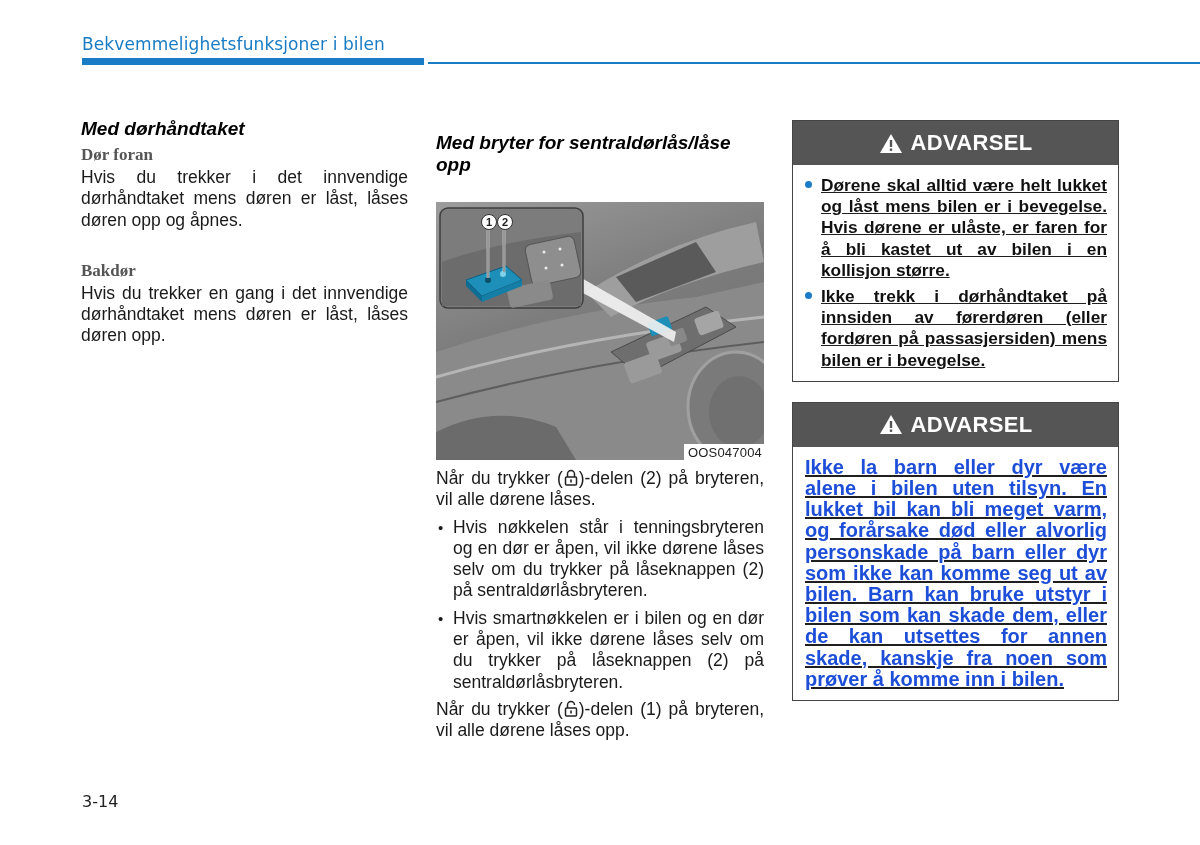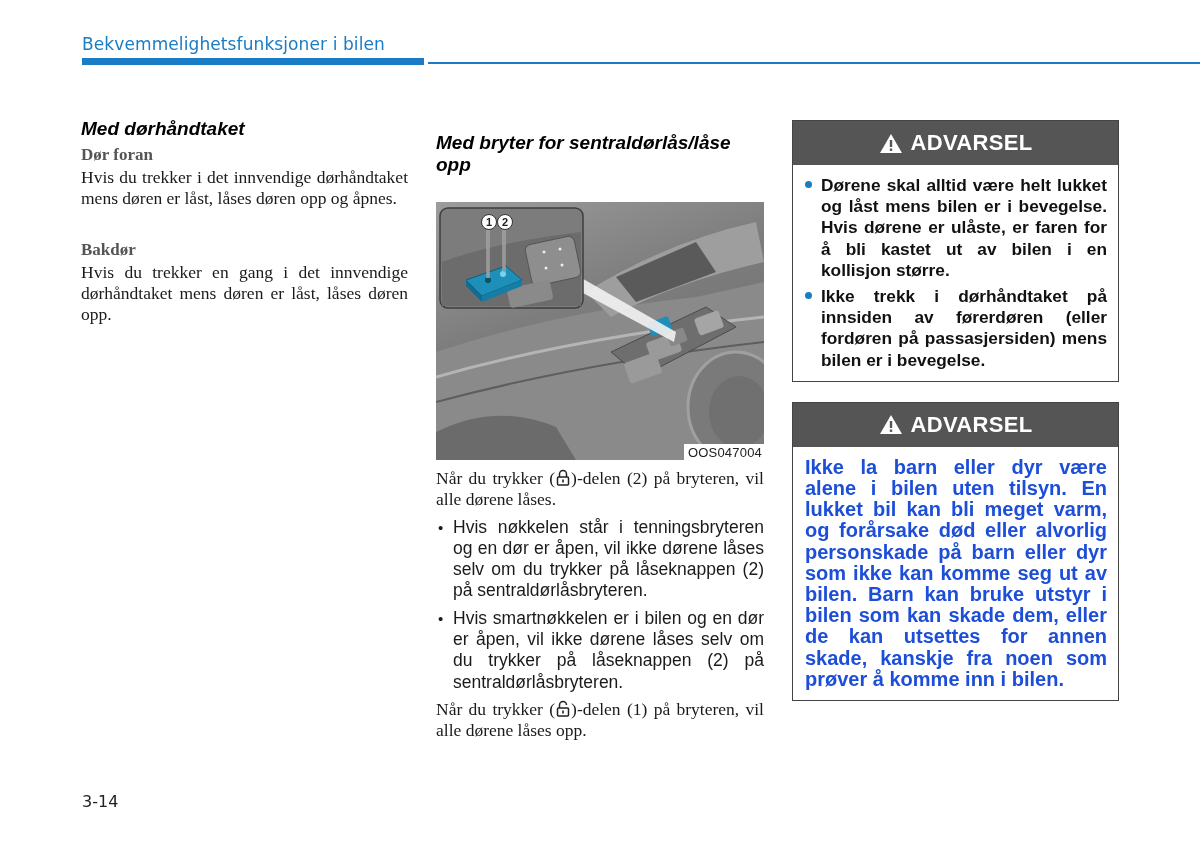--- a/index.html
+++ b/index.html
@@ -25,21 +25,21 @@
     .sec-title {
       font-family: "Liberation Sans", sans-serif; font-weight: bold; font-style: italic;
       font-size: 19px; line-height: 22px; color: #000000; margin: 0;
     }
     .sub-title {
       font-family: "Liberation Serif", serif; font-weight: bold; font-size: 17px;
       color: #555; margin: 5px 0 2px 0;
     }
     p.body {
       margin: 0 0 6px 0; font-size: 17.5px; line-height: 21.3px; text-align: justify;
-      text-align-last: left; color: #1a1a1a; font-family: Liberation Serif, serif;
+      text-align-last: left; color: #1a1a1a;
     }
     .bullets { margin: 0 0 6px 0; padding: 0; list-style: none; }
     .bullets li {
       position: relative; padding-left: 17px; font-size: 17.5px; line-height: 21.3px;
       text-align: justify; margin-bottom: 6px; color: #1a1a1a;
     }
     .bullets li .dot {
       position: absolute; left: 2px; top: 0; font-size: 15px;
     }
 
@@ -59,21 +59,21 @@
 
     .warn {
       border: 1.5px solid #444; margin-bottom: 20px;
     }
     .warn-head {
       background: #555555; color: #fff; height: 44px;
       display: flex; align-items: center; justify-content: center;
       font-family: "Liberation Sans", sans-serif; font-weight: bold; font-size: 22px; letter-spacing: 0.3px;
     }
     .warn-head .tri { width: 24px; height: 21px; margin-right: 8px; }
-    .warn-body { padding: 10px 11px 10px 12px; }
+    .warn-body { padding: 10px 11px 10px 12px; text-decoration: underline; }
     .warn-body ul { list-style: none; margin: 0; padding: 0; }
     .warn-body li {
       position: relative; padding-left: 16px; font-weight: bold; font-size: 17.3px; line-height: 21.2px;
       text-align: justify; text-align-last: left; margin-bottom: 5px; color: #111;
     }
     .warn-body li .bdot {
       position: absolute; left: 0; top: 6px; width: 7px; height: 7px; border-radius: 50%; background: #1a7cc4;
     }
     .warn-body p {
       margin: 0; font-weight: bold; font-size: 20px; line-height: 21.2px; text-align: justify;

